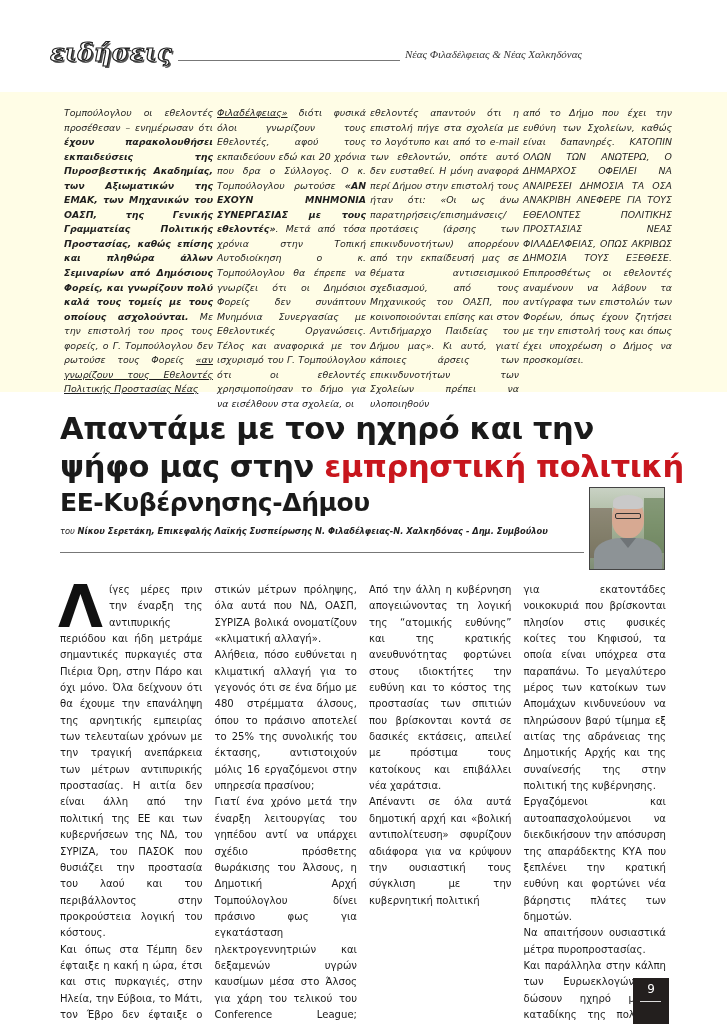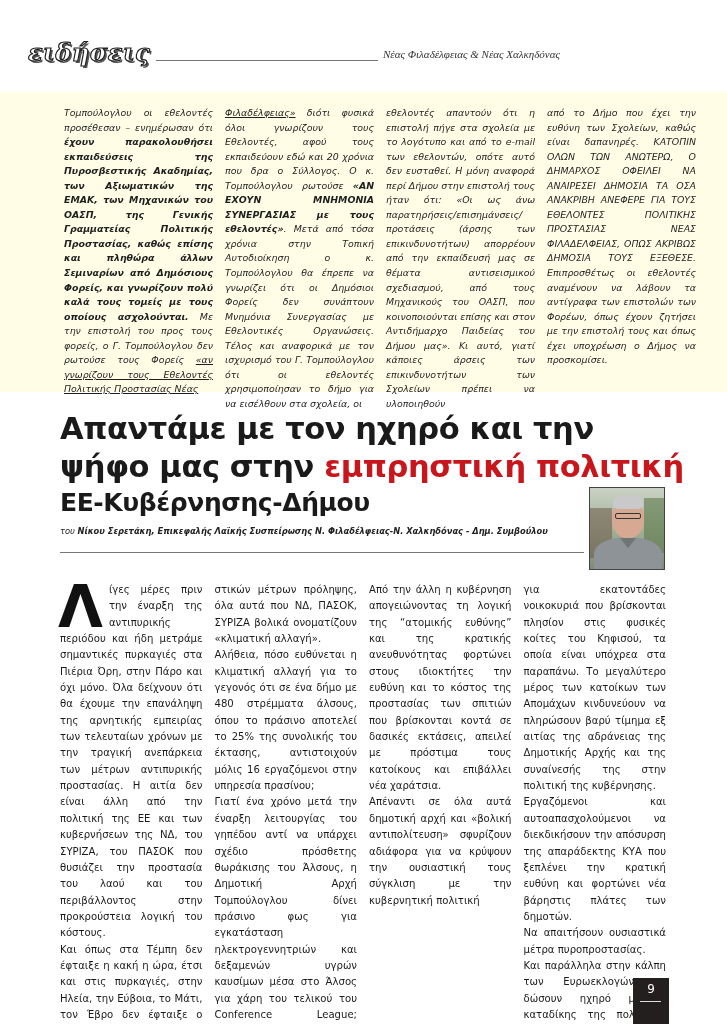--- a/index.html
+++ b/index.html
@@ -1,36 +1,36 @@
 <!DOCTYPE html>
 <html><head>
   <meta charset="utf-8">
   <style>
     * { box-sizing: border-box; margin: 0; padding: 0; }
     html, body { width: 727px; height: 1024px; background: #ffffff; overflow: hidden; }
     body { position: relative; font-family: "DejaVu Sans", sans-serif; color: #1a1a1a; }
 
     
-    .header { position: absolute; top: 38px; left: 28px; width: 640px; height: 30px; text-align: center; }
+    .header { position: absolute; top: 38px; left: 50px; width: 640px; height: 30px; text-align: center; }
     .header .logo {
       position: absolute; left: 0; top: 0;
       font-family: "DejaVu Serif", serif; font-style: italic; font-weight: bold;
       font-size: 24px; color: #fff; letter-spacing: 0.5px;
       -webkit-text-stroke: 1.2px #222;
       text-shadow: 2px 2px 0 #555;
     }
     .header .rule { position: absolute; left: 128px; top: 22px; width: 222px; height: 0; border-top: 1px solid #777; }
     .header .edition {
       position: absolute; left: 355px; top: 10px;
       font-family: "Liberation Serif", serif; font-style: italic; font-size: 11px; color: #333;
     }
 
     
     .sidebox { position: absolute; top: 92px; left: 0; width: 727px; height: 300px; background: #fffde6; }
-    .sidebox .cols { position: absolute; top: 14px; left: 64px; width: 634px; display: flex; gap: 12px; }
+    .sidebox .cols { position: absolute; top: 14px; left: 64px; width: 634px; display: flex; gap: 4px; }
     .sidebox .col {
       width: 149px; font-style: italic; font-size: 9.4px; line-height: 14.55px; text-align: justify; color: #1f1f1f;
       hyphens: auto;
     }
     .sidebox .col b { font-weight: bold; }
     .sidebox .col u { text-decoration: underline; }
 
     
     .title { position: absolute; top: 410px; left: 60px; width: 560px; }
     .title .line {
@@ -112,21 +112,21 @@
   <div class="hair"></div>
   <div class="glasses"></div>
 </div>
 
 <div class="article" id="article-cols">
   <div class="col">
       <p><span class="dropcap">Λ</span><span>ίγες μέρες πριν την έναρξη της αντιπυρικής περιόδου και ήδη μετράμε σημαντικές πυρκαγιές στα Πιέρια Όρη, στην Πάρο και όχι μόνο. Όλα δείχνουν ότι θα έχουμε την επανάληψη της αρνητικής εμπειρίας των τελευταίων χρόνων με την τραγική ανεπάρκεια των μέτρων αντιπυρικής προστασίας. Η αιτία δεν είναι άλλη από την πολιτική της ΕΕ και των κυβερνήσεων της ΝΔ, του ΣΥΡΙΖΑ, του ΠΑΣΟΚ που θυσιάζει την προστασία του λαού και του περιβάλλοντος στην προκρούστεια λογική του κόστους.</span></p>
       <p><span>Και όπως στα Τέμπη δεν έφταιξε η κακή η ώρα, έτσι και στις πυρκαγιές, στην Ηλεία, την Εύβοια, το Μάτι, τον Έβρο δεν έφταιξε ο κακός μας ο καιρός. Αλλά οι υποστελεχωμένες υπηρεσίες, η απουσία ουσια-</span></p>
     </div>
   <div class="col">
-      <p><span>στικών μέτρων πρόληψης, όλα αυτά που ΝΔ, ΠΑΣΟΚ, ΣΥΡΙΖΑ βολικά ονοματίζουν «κλιματική αλλαγή».</span></p>
+      <p><span>στικών μέτρων πρόληψης, όλα αυτά που ΝΔ, ΟΑΣΠ, ΣΥΡΙΖΑ βολικά ονοματίζουν «κλιματική αλλαγή».</span></p>
       <p><span>Αλήθεια, πόσο ευθύνεται η κλιματική αλλαγή για το γεγονός ότι σε ένα δήμο με 480 στρέμματα άλσους, όπου το πράσινο αποτελεί το 25% της συνολικής του έκτασης, αντιστοιχούν μόλις 16 εργαζόμενοι στην υπηρεσία πρασίνου;</span></p>
       <p><span>Γιατί ένα χρόνο μετά την έναρξη λειτουργίας του γηπέδου αντί να υπάρχει σχέδιο πρόσθετης θωράκισης του Άλσους, η Δημοτική Αρχή Τομπούλογλου δίνει πράσινο φως για εγκατάσταση ηλεκτρογεννητριών και δεξαμενών υγρών καυσίμων μέσα στο Άλσος για χάρη του τελικού του Conference League; Μεσούσης της αντιπυρικής περιόδου...</span></p>
     </div>
   <div class="col">
       <p><span>Από την άλλη η κυβέρνηση απογειώνοντας τη λογική της “ατομικής ευθύνης” και της κρατικής ανευθυνότητας φορτώνει στους ιδιοκτήτες την ευθύνη και το κόστος της προστασίας των σπιτιών που βρίσκονται κοντά σε δασικές εκτάσεις, απειλεί με πρόστιμα τους κατοίκους και επιβάλλει νέα χαράτσια.</span></p>
       <p><span>Απέναντι σε όλα αυτά δημοτική αρχή και «βολική αντιπολίτευση» σφυρίζουν αδιάφορα για να κρύψουν την ουσιαστική τους σύγκλιση με την κυβερνητική πολιτική</span></p>
     </div>
   <div class="col">
       <p><span>για εκατοντάδες νοικοκυριά που βρίσκονται πλησίον στις φυσικές κοίτες του Κηφισού, τα οποία είναι υπόχρεα στα παραπάνω. Το μεγαλύτερο μέρος των κατοίκων των Απομάχων κινδυνεύουν να πληρώσουν βαρύ τίμημα εξ αιτίας της αδράνειας της Δημοτικής Αρχής και της συναίνεσής της στην πολιτική της κυβέρνησης.</span></p>
       <p><span>Εργαζόμενοι και αυτοαπασχολούμενοι να διεκδικήσουν την απόσυρση της απαράδεκτης ΚΥΑ που ξεπλένει την κρατική ευθύνη και φορτώνει νέα βάρηστις πλάτες των δημοτών.</span></p>

